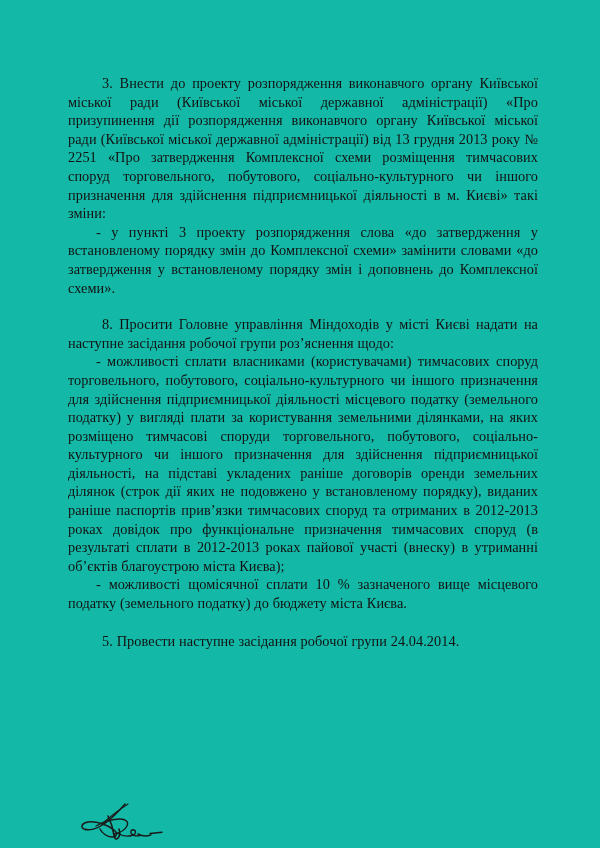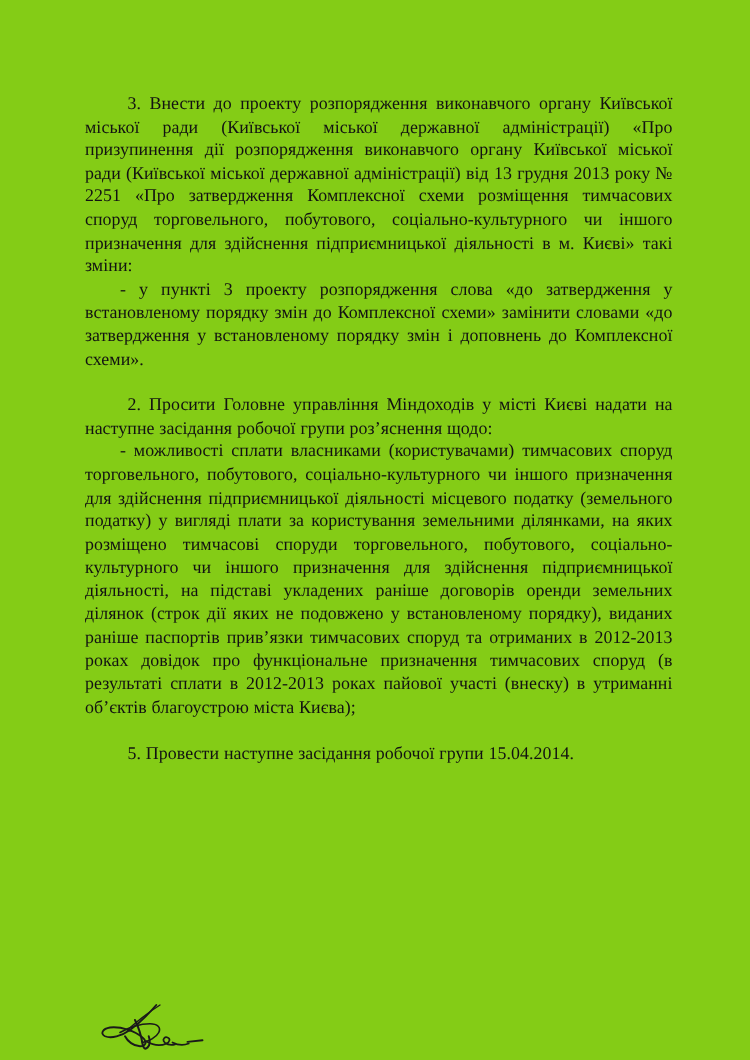--- a/index.html
+++ b/index.html
@@ -4,21 +4,21 @@
 <style>
   html, body {
     margin: 0;
     padding: 0;
     background: #ffffff;
   }
   .page {
     position: relative;
     width: 600px;
     height: 848px;
-    background: #84cc16;
+    background: #14b8a6;
     overflow: hidden;
     font-family: "Liberation Serif", "DejaVu Serif", serif;
     color: #0d0d0d;
   }
   .doc-body {
     position: absolute;
     left: 68px;
     top: 74px;
     width: 470px;
   }
@@ -54,28 +54,29 @@
 <div class="page">
 
   <div class="doc-body">
 
     <p class="para">3. Внести до проекту розпорядження виконавчого органу Київської міської ради (Київської міської державної адміністрації) «Про призупинення дії розпорядження виконавчого органу Київської міської ради (Київської міської державної адміністрації) від 13 грудня 2013 року № 2251 «Про затвердження Комплексної схеми розміщення тимчасових споруд торговельного, побутового, соціально-культурного чи іншого призначення для здійснення підприємницької діяльності в м. Києві» такі зміни:</p>
 
     <p class="para dash">- у пункті 3 проекту розпорядження слова «до затвердження у встановленому порядку змін до Комплексної схеми» замінити словами «до затвердження у встановленому порядку змін і доповнень до Комплексної схеми».</p>
 
     <div class="gap-md"></div>
 
-    <p class="para">2. Просити Головне управління Міндоходів у місті Києві надати на наступне засідання робочої групи роз’яснення щодо:</p>
+    <p class="para">8. Просити Головне управління Міндоходів у місті Києві надати на наступне засідання робочої групи роз’яснення щодо:</p>
 
     <p class="para dash">- можливості сплати власниками (користувачами) тимчасових споруд торговельного, побутового, соціально-культурного чи іншого призначення для здійснення підприємницької діяльності місцевого податку (земельного податку) у вигляді плати за користування земельними ділянками, на яких розміщено тимчасові споруди торговельного, побутового, соціально-культурного чи іншого призначення для здійснення підприємницької діяльності, на підставі укладених раніше договорів оренди земельних ділянок (строк дії яких не подовжено у встановленому порядку), виданих раніше паспортів прив’язки тимчасових споруд та отриманих в 2012-2013 роках довідок про функціональне призначення тимчасових споруд (в результаті сплати в 2012-2013 роках пайової участі (внеску) в утриманні об’єктів благоустрою міста Києва);</p>
 
+    <p class="para dash">- можливості щомісячної сплати 10 % зазначеного вище місцевого податку (земельного податку) до бюджету міста Києва.</p>
 
     <div class="gap-lg"></div>
 
-    <p class="para">5. Провести наступне засідання робочої групи 15.04.2014.</p>
+    <p class="para">5. Провести наступне засідання робочої групи 24.04.2014.</p>
 
   </div>
 
   <div class="signature">
     <svg width="110" height="46" viewBox="0 0 110 46" xmlns="http://www.w3.org/2000/svg">
       <g fill="none" stroke="#1a1a1a" stroke-linecap="round" stroke-linejoin="round">
         <path d="M47 4 C41 11, 33 19, 26 24 C19 29, 11 31, 6 29 C2 27, 4 23, 10 22 C19 21, 30 25, 36 30 C40 33, 39 37, 34 37 C29 37, 24 33, 22 29" stroke-width="1.5"></path>
         <path d="M18 26 C25 22, 34 19, 42 19 C48 19, 51 22, 49 26 C47 30, 41 33, 36 34" stroke-width="1.3"></path>
         <path d="M30 16 C33 22, 35 29, 36 35 C36.6 38.5, 38 40, 40 38 C42 36, 42 32, 41 29" stroke-width="1.6"></path>
         <path d="M39 33 C44 36, 50 37, 55 35 C58 33.6, 58.5 31, 56 30 C54 29.2, 52 31, 53 33 C54 35.4, 58 36.5, 62 35.5" stroke-width="1.4"></path>

